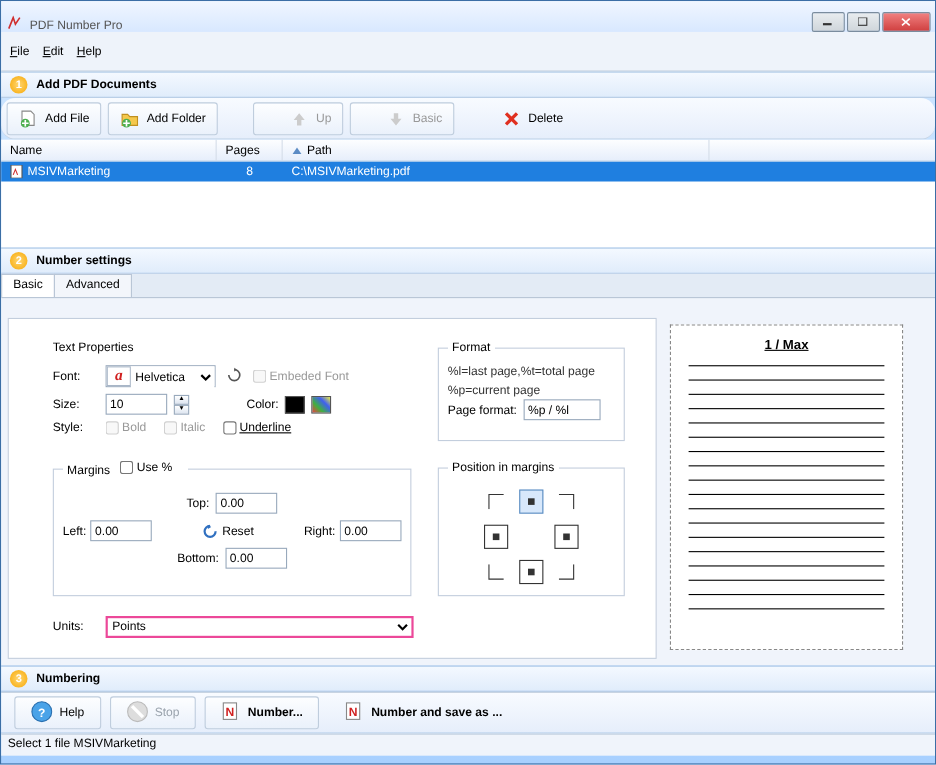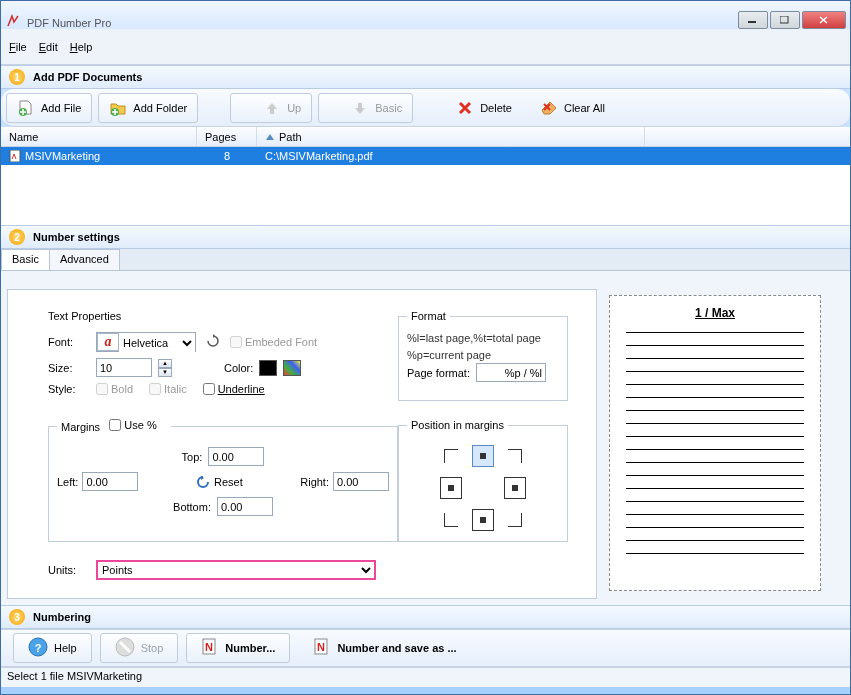--- a/index.html
+++ b/index.html
@@ -140,29 +140,20 @@
   </div>
   <div style="width:20px"></div>
   <div class="tbbtn" style="border-color:transparent; background:transparent;">
     <span class="tbicon">
         <svg width="16" height="16">
           <path d="M3 3 L13 13 M13 3 L3 13" stroke="#e03020" stroke-width="3"></path>
         </svg>
       </span>
     <span>Delete</span>
   </div>
-  <div class="tbbtn" style="border-color:transparent; background:transparent;">
-    <span class="tbicon">
-        <svg width="18" height="16">
-          <path d="M10 2 L16 8 L10 14 L4 14 L2 10 Z" fill="#f0b060" stroke="#c08030"></path>
-          <path d="M4 4 L10 10 M10 4 L4 10" stroke="#e03020" stroke-width="2"></path>
-        </svg>
-      </span>
-    <span>Clear All</span>
-  </div>
 </div>
 
 <div class="listhead">
   <div class="col" style="width:196px">Name</div>
   <div class="col" style="width:60px">Pages</div>
   <div class="col" style="width:388px">
     <svg width="10" height="10">
         <path d="M5 2 L9 8 L1 8 Z" fill="#5b8bc4"></path>
       </svg>
     <span>Path</span>
@@ -243,26 +234,26 @@
           </fieldset>
         </div>
         <fieldset style="width:170px;">
           <legend>Format</legend>
           <div style="font-size:10px; color:#333; line-height:1.5;">
             <div>%l=last page,%t=total page</div>
             <div>%p=current page</div>
           </div>
           <div class="formrow" style="margin-top:0;">
             <label style="width:auto">Page format:</label>
-            <input type="text" class="val" style="width: 70px; text-align: right;" value="%p / %l">
+            <input type="text" class="val" style="width: 70px;" value="%p / %l">
           </div>
         </fieldset>
       </div>
 
-      <div style="display:flex; margin-top:6px;">
+      <div style="display:flex; gap:24px; margin-top:6px;">
         <fieldset style="flex:1;">
           <legend>
             <span>Margins</span>&nbsp;&nbsp;
             <span class="chkitem">
                 <input type="checkbox" style="">
                 <span>Use %</span>
               </span>
           </legend>
           <div class="formrow" style="justify-content:center;">
             <label style="width:auto">Top:</label>

